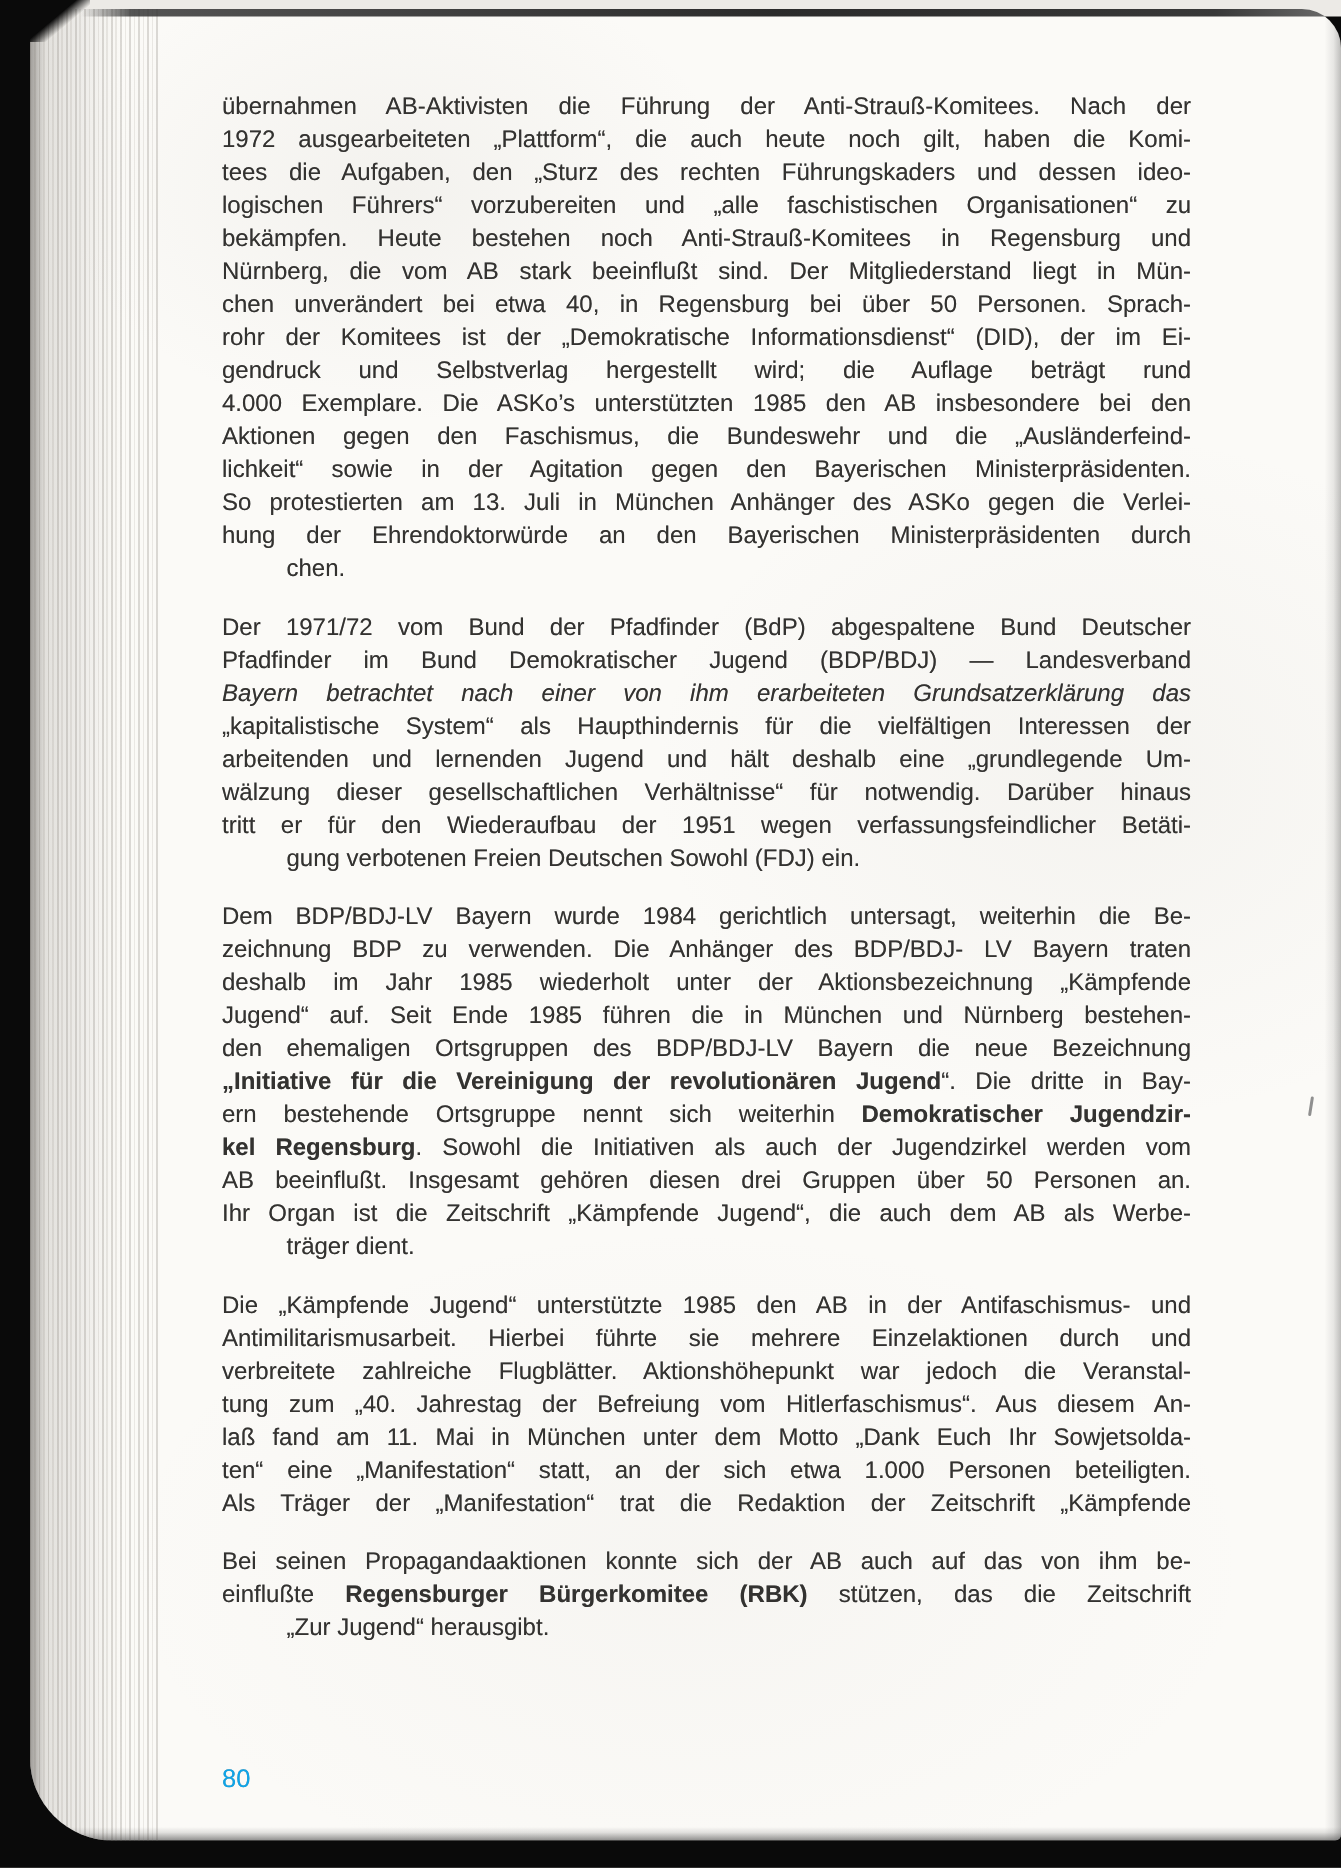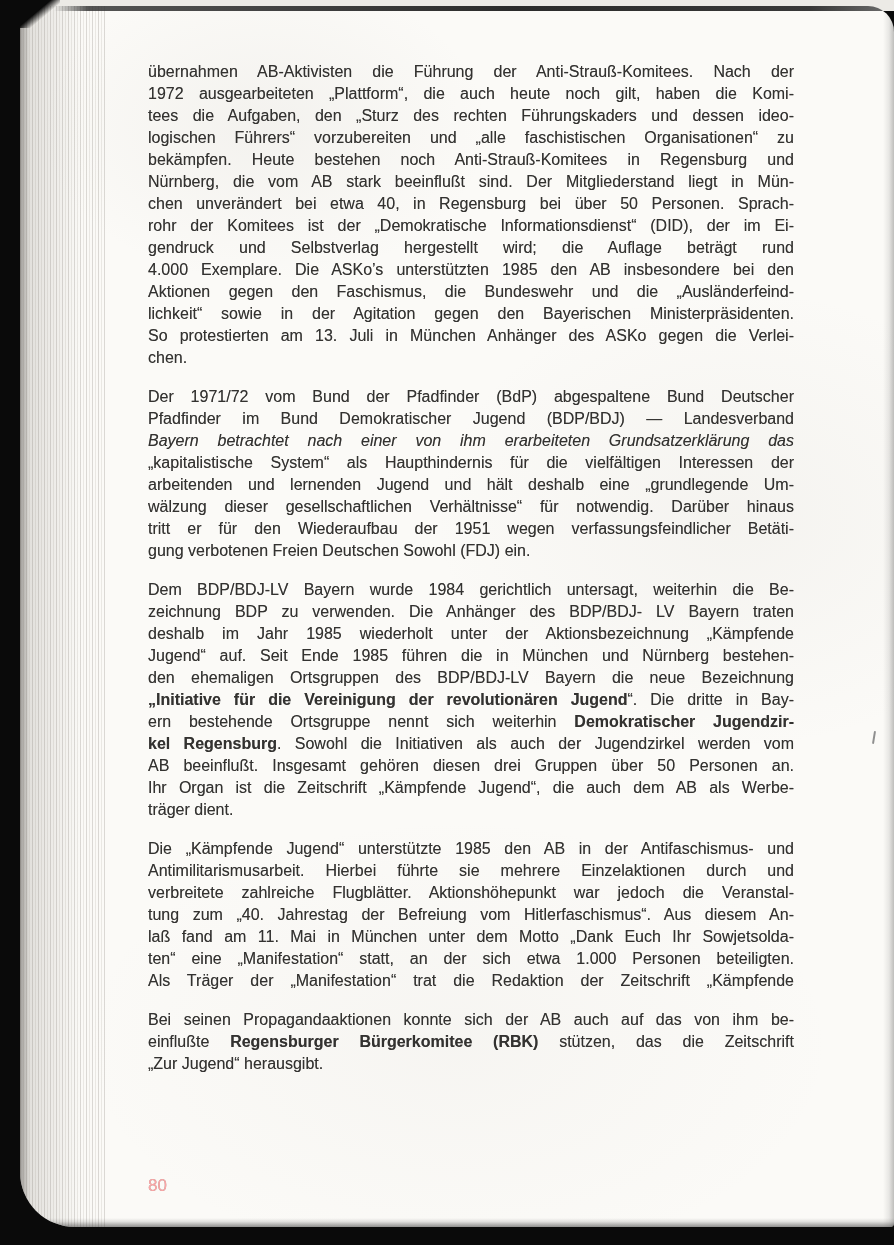--- a/index.html
+++ b/index.html
@@ -97,28 +97,29 @@
     text-shadow: 0 0 0.4px rgba(70,70,70,0.55);
   }
   .paragraph { margin: 0 0 17px 0; }
   .line {
     text-align: justify;
     text-align-last: justify;
   }
   .line.last {
     text-align: justify;
     text-align-last: left;
+    margin-left: 43px;
   }
   .bold { font-weight: bold; }
   .italic { font-style: italic; }
   .page-number {
     position: absolute;
     left: 148px; top: 1176px;
     font-size: 17px;
-    color: #fca5a5;
+    color: #0ea5e9;
     text-shadow: 0 0 0.4px rgba(70,70,70,0.55);
   }
 </style>
 </head>
 <body>
 
 <div id="screenshot">
   <div class="top-sliver"></div>
 
   <div class="book-page">
@@ -138,20 +139,21 @@
         <div class="line"><span class="">logischen Führers“ vorzubereiten und „alle faschistischen Organisationen“ zu</span></div>
         <div class="line"><span class="">bekämpfen. Heute bestehen noch Anti-Strauß-Komitees in Regensburg und</span></div>
         <div class="line"><span class="">Nürnberg, die vom AB stark beeinflußt sind. Der Mitgliederstand liegt in Mün-</span></div>
         <div class="line"><span class="">chen unverändert bei etwa 40, in Regensburg bei über 50 Personen. Sprach-</span></div>
         <div class="line"><span class="">rohr der Komitees ist der „Demokratische Informationsdienst“ (DID), der im Ei-</span></div>
         <div class="line"><span class="">gendruck und Selbstverlag hergestellt wird; die Auflage beträgt rund</span></div>
         <div class="line"><span class="">4.000 Exemplare. Die ASKo’s unterstützten 1985 den AB insbesondere bei den</span></div>
         <div class="line"><span class="">Aktionen gegen den Faschismus, die Bundeswehr und die „Ausländerfeind-</span></div>
         <div class="line"><span class="">lichkeit“ sowie in der Agitation gegen den Bayerischen Ministerpräsidenten.</span></div>
         <div class="line"><span class="">So protestierten am 13. Juli in München Anhänger des ASKo gegen die Verlei-</span></div>
+        <div class="line"><span class="">hung der Ehrendoktorwürde an den Bayerischen Ministerpräsidenten durch</span></div>
         <div class="line last"><span class="">chen.</span></div>
       </div>
       <div class="paragraph">
         <div class="line"><span class="">Der 1971/72 vom Bund der Pfadfinder (BdP) abgespaltene Bund Deutscher</span></div>
         <div class="line"><span class="">Pfadfinder im Bund Demokratischer Jugend (BDP/BDJ) — Landesverband</span></div>
         <div class="line"><span class="italic">Bayern betrachtet nach einer von ihm erarbeiteten Grundsatzerklärung das</span></div>
         <div class="line"><span class="">„kapitalistische System“ als Haupthindernis für die vielfältigen Interessen der</span></div>
         <div class="line"><span class="">arbeitenden und lernenden Jugend und hält deshalb eine „grundlegende Um-</span></div>
         <div class="line"><span class="">wälzung dieser gesellschaftlichen Verhältnisse“ für notwendig. Darüber hinaus</span></div>
         <div class="line"><span class="">tritt er für den Wiederaufbau der 1951 wegen verfassungsfeindlicher Betäti-</span></div>

